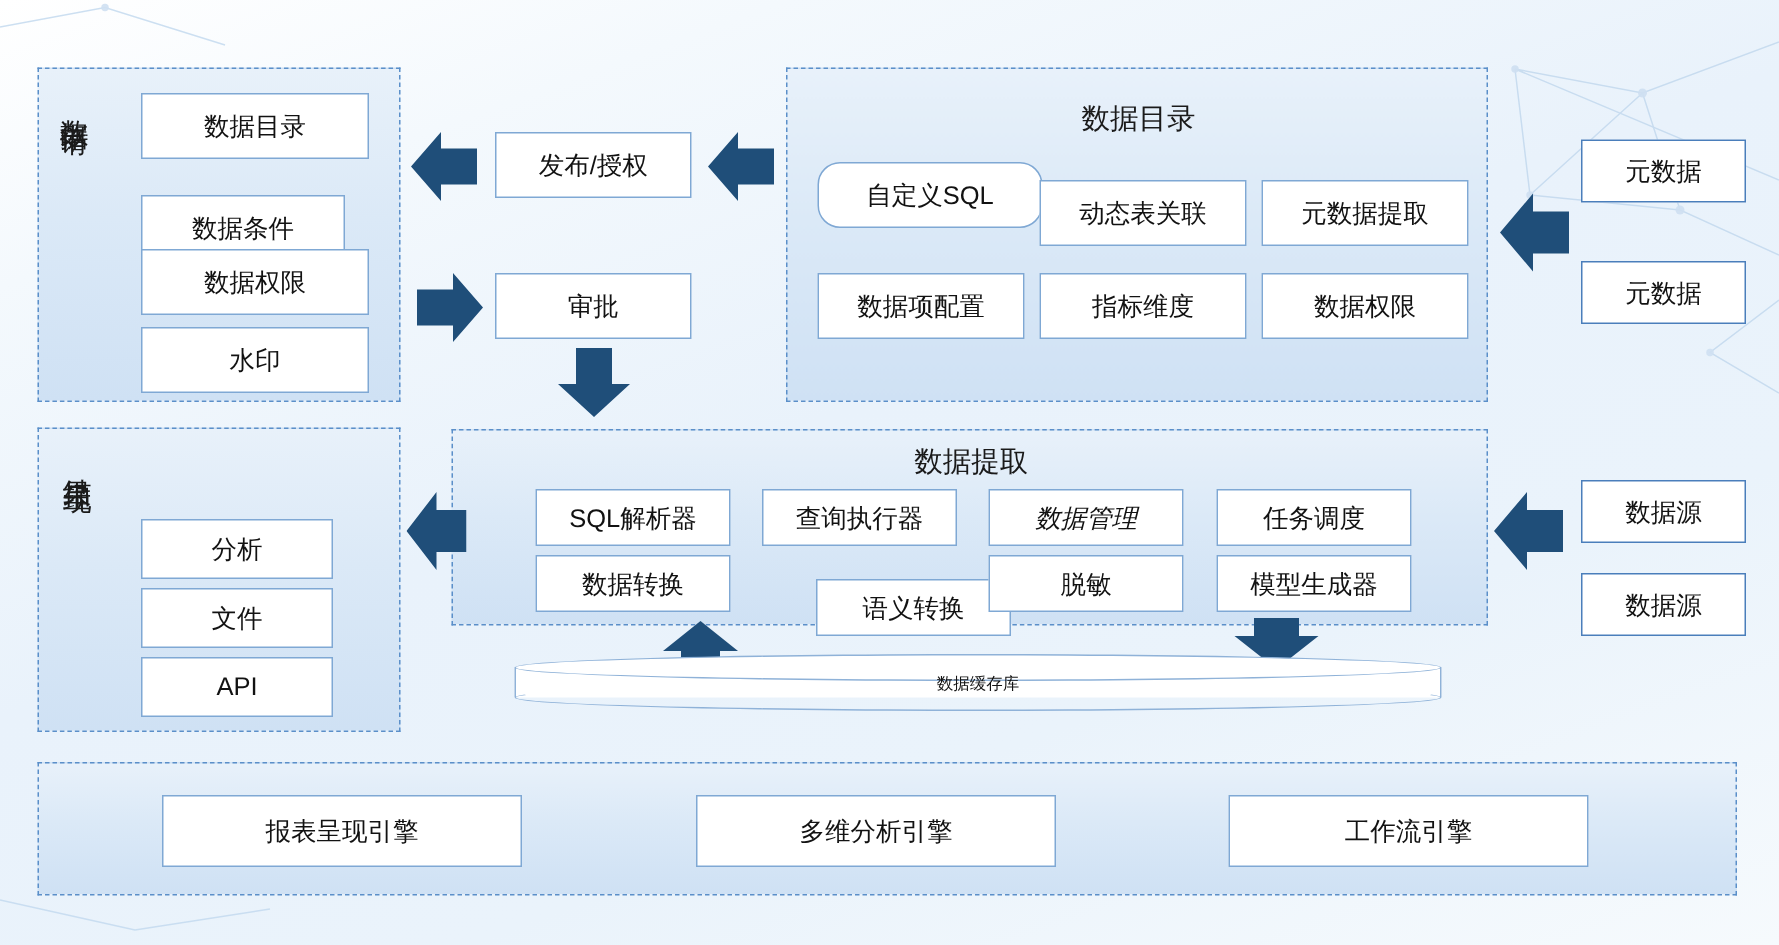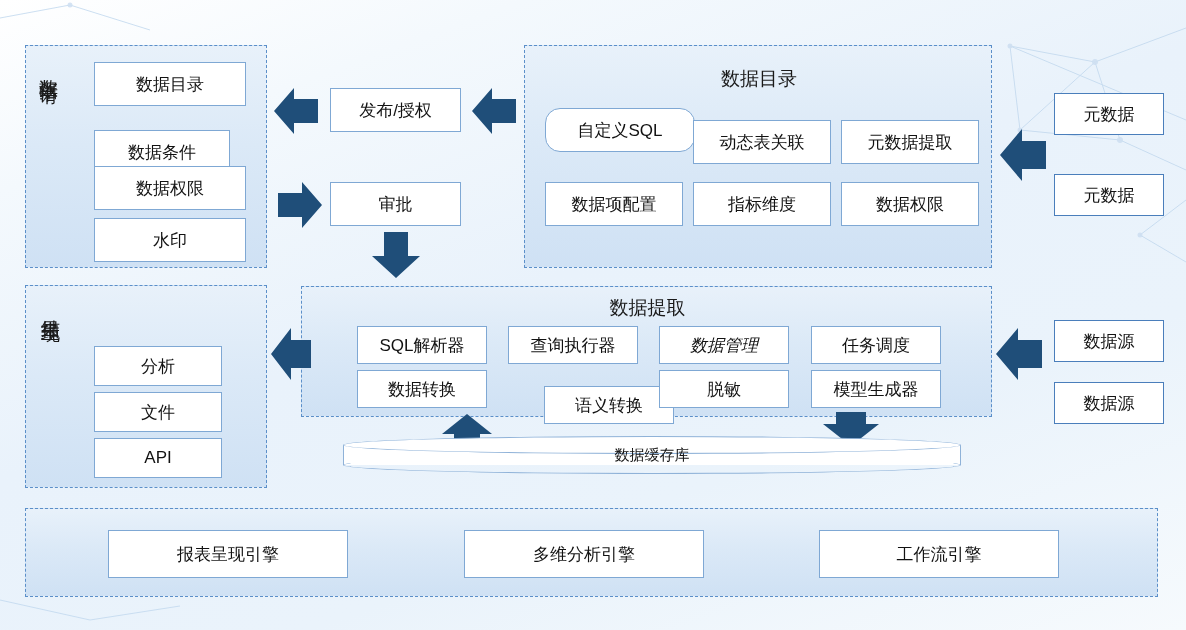--- a/index.html
+++ b/index.html
@@ -87,21 +87,21 @@
     box-sizing: border-box;
   }
   .cyl-top { top: 0; }
   .cyl-bot { bottom: 0; background: transparent; border-top-color: transparent; }
   .cyl-label {
     position: absolute;
     inset: 0;
     display: flex;
     align-items: center;
     justify-content: center;
-    font-size: 15px;
+    font-size: 11px;
     color: #121212;
   }
 
   
   .arrow {
     position: absolute;
   }
   .arrow svg { display: block; }
 </style>
 </head>

